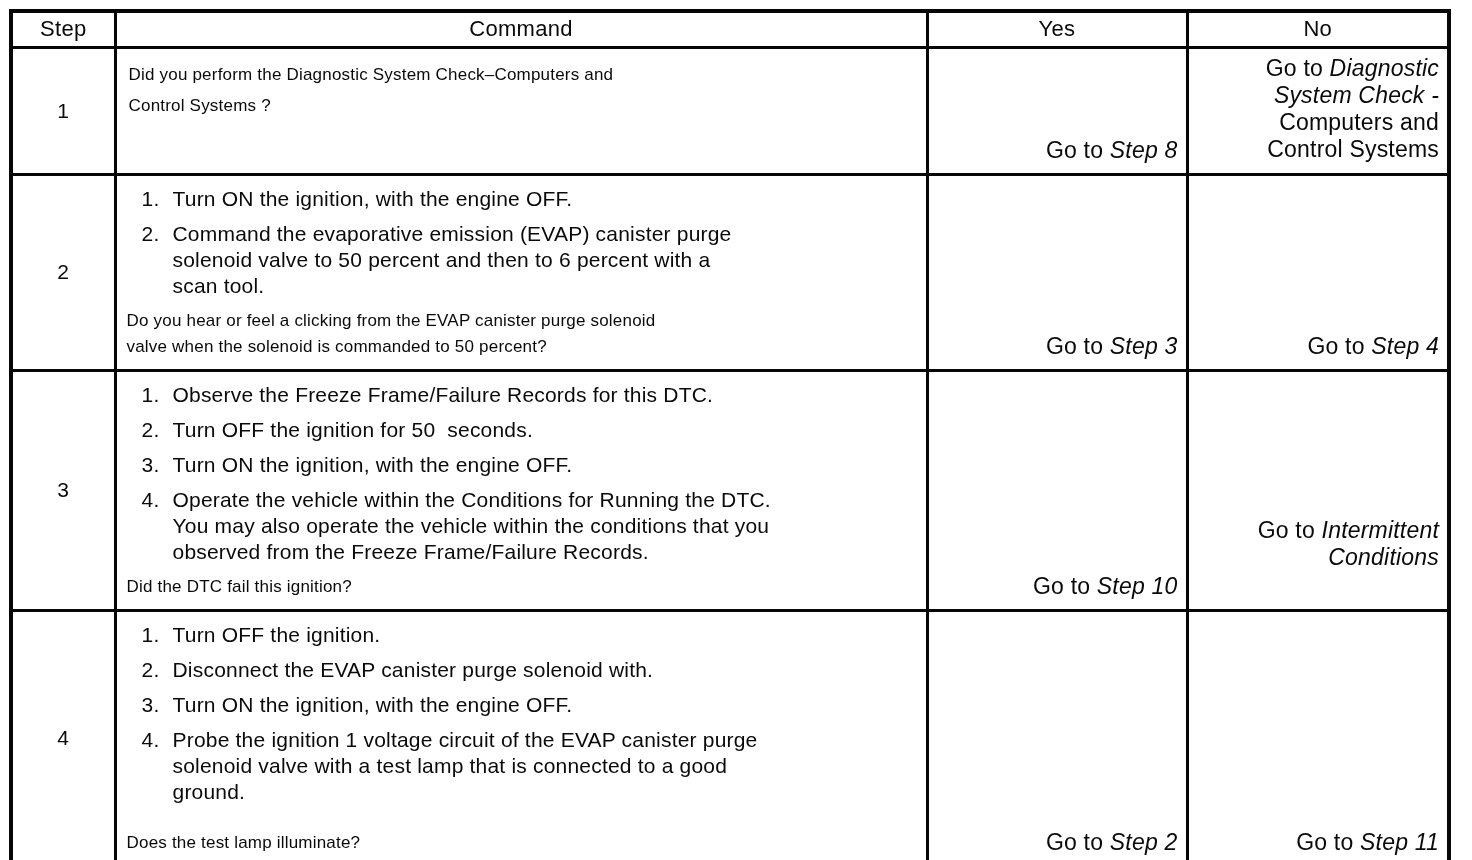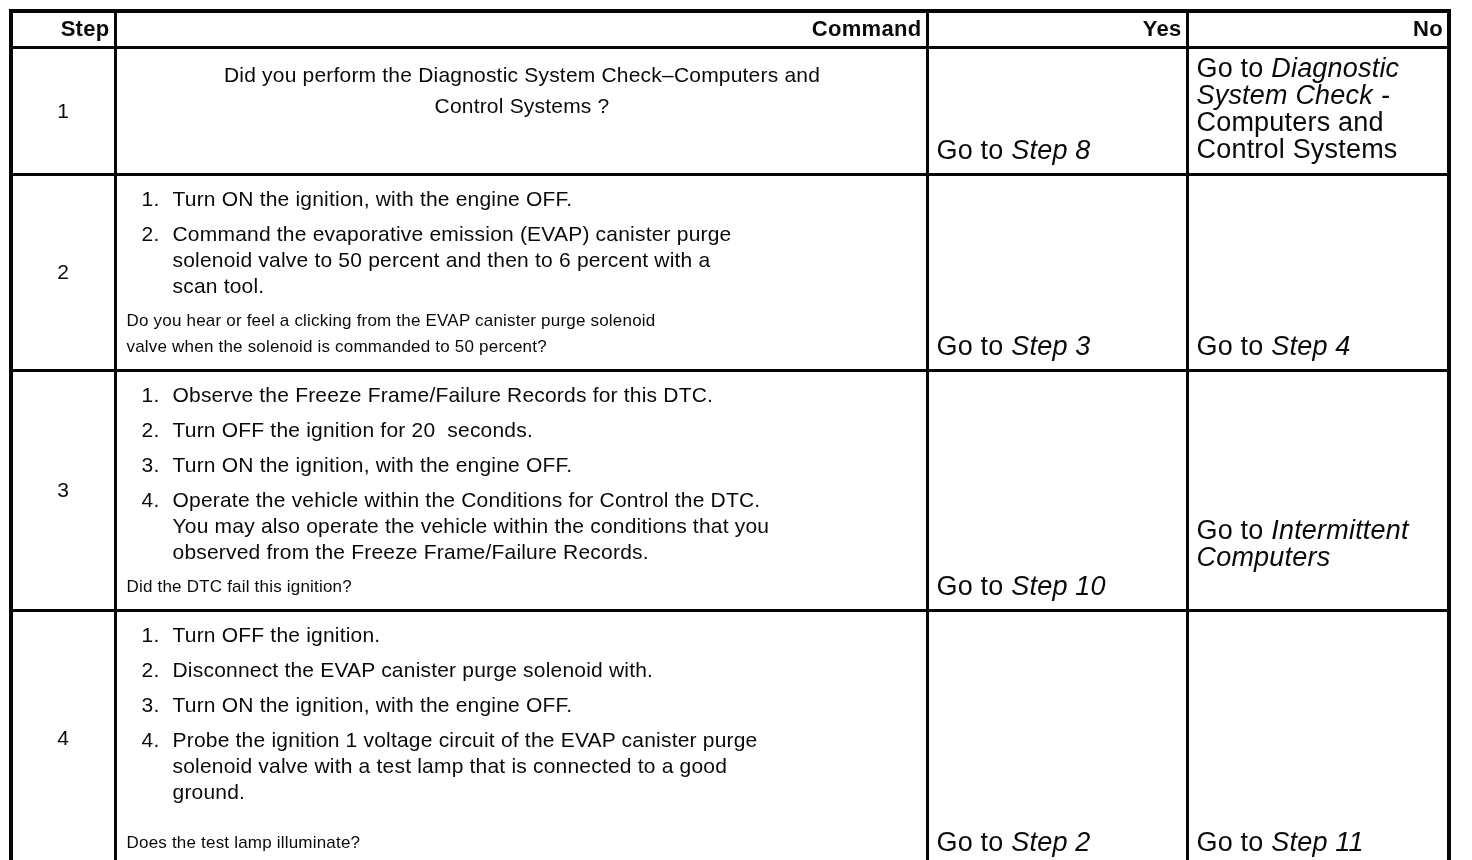--- a/index.html
+++ b/index.html
@@ -27,22 +27,22 @@
     background: #ffffff;
   }
   table.diag th,
   table.diag td {
     border: 3px solid #060606;
     box-sizing: border-box;
   }
   thead th {
     height: 36px;
     font-size: 22px;
-    font-weight: bold;
-    text-align: right;
+    font-weight: normal;
+    text-align: center;
     vertical-align: middle;
     letter-spacing: 0.3px;
     padding: 2px 4px;
   }
   tbody tr:nth-child(1) td { height: 122px; }
   tbody tr:nth-child(2) td { height: 187px; }
   tbody tr:nth-child(3) td { height: 232px; }
   tbody tr:nth-child(4) td { height: 257px; }
 
   td.step-cell {
@@ -57,25 +57,24 @@
   }
   .action-flex {
     display: flex;
     flex-direction: column;
     justify-content: space-between;
     height: 100%;
     box-sizing: border-box;
   }
   .intro {
     margin: 2px 0 0 2px;
-    font-size: 21px;
+    font-size: 17px;
     line-height: 31px;
     letter-spacing: 0.2px;
     white-space: pre-wrap;
-    text-align: center;
   }
   .list {
     margin-top: 2px;
   }
   .item {
     display: flex;
     margin: 0 0 9px 0;
     font-size: 21px;
     line-height: 26px;
     letter-spacing: 0.2px;
@@ -91,22 +90,22 @@
   }
   .question {
     margin: 0;
     font-size: 17px;
     line-height: 26px;
     letter-spacing: 0.2px;
     white-space: pre-wrap;
   }
   td.yes-cell, td.no-cell {
     vertical-align: bottom;
-    text-align: left;
-    font-size: 27px;
+    text-align: right;
+    font-size: 23px;
     line-height: 27px;
     letter-spacing: 0.2px;
     padding: 6px 8px 9px 8px;
   }
   tbody tr:nth-child(1) td.no-cell { padding-bottom: 10px; }
   tbody tr:nth-child(3) td.no-cell { padding-bottom: 38px; }
   .seg-wrap {
     display: inline-block;
     white-space: pre-wrap;
   }
@@ -196,43 +195,43 @@
       <div class="action-flex">
         <div class="action-top">
 
           <div class="list">
                   <div class="item">
                     <span class="num">1.</span>
                     <span class="text">Observe the Freeze Frame/Failure Records for this DTC.</span>
                   </div>
                   <div class="item">
                     <span class="num">2.</span>
-                    <span class="text">Turn OFF the ignition for 20  seconds.</span>
+                    <span class="text">Turn OFF the ignition for 50  seconds.</span>
                   </div>
                   <div class="item">
                     <span class="num">3.</span>
                     <span class="text">Turn ON the ignition, with the engine OFF.</span>
                   </div>
                   <div class="item">
                     <span class="num">4.</span>
-                    <span class="text">Operate the vehicle within the Conditions for Control the DTC.
+                    <span class="text">Operate the vehicle within the Conditions for Running the DTC.
 You may also operate the vehicle within the conditions that you
 observed from the Freeze Frame/Failure Records.</span>
                   </div>
                 </div>
         </div>
         <p class="question">Did the DTC fail this ignition?</p>
       </div>
     </td>
     <td class="yes-cell">
       <span class="seg-wrap"><span>Go to </span><span class="ital">Step 10</span></span>
     </td>
     <td class="no-cell">
       <span class="seg-wrap"><span>Go to </span><span class="ital">Intermittent
-Computers</span></span>
+Conditions</span></span>
     </td>
   </tr>
         <tr>
     <td class="step-cell">
       <span>4</span>
     </td>
     <td class="action-cell">
       <div class="action-flex">
         <div class="action-top">
 

